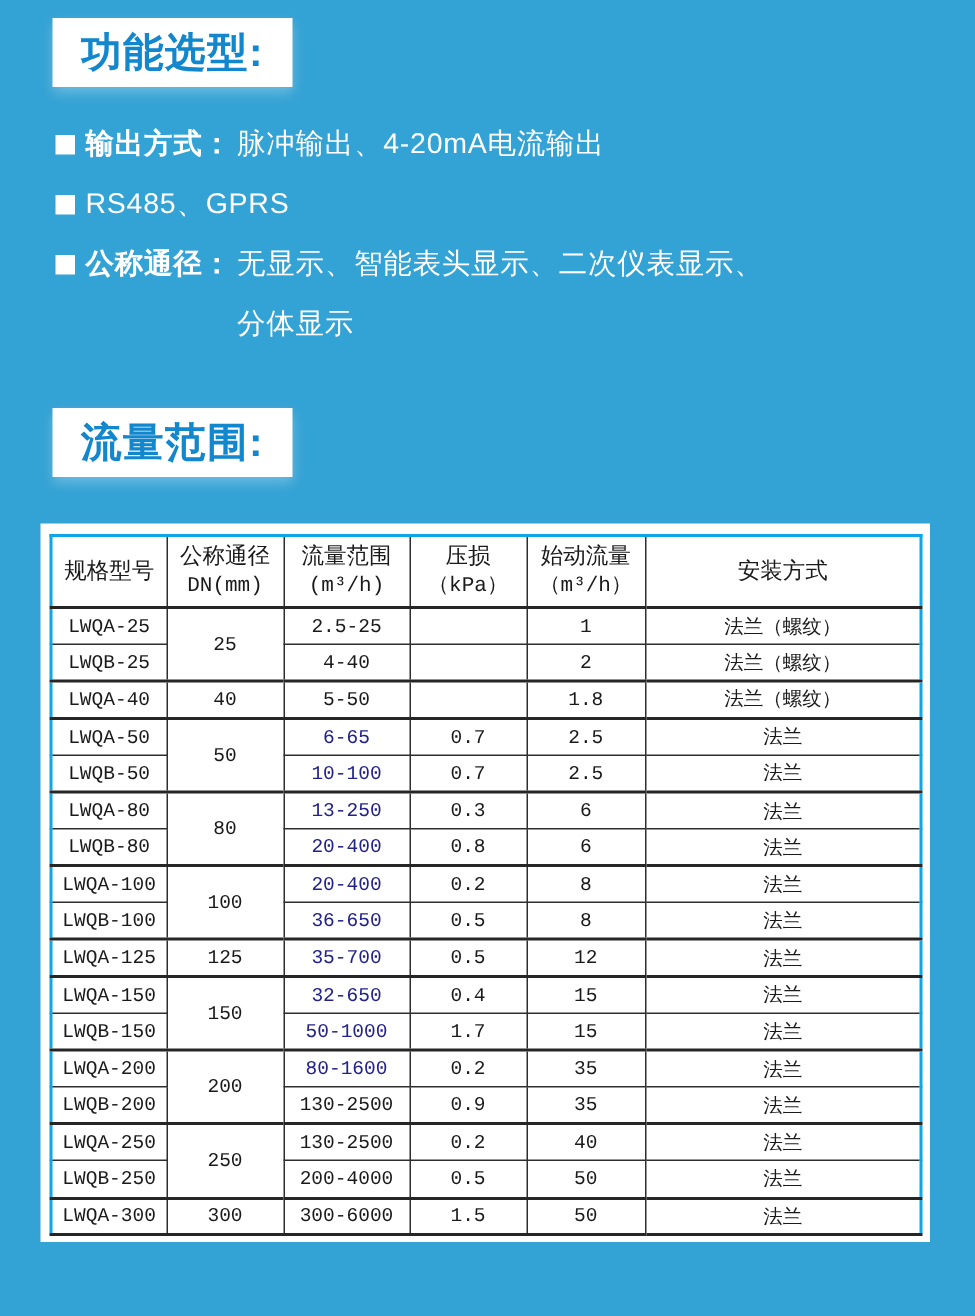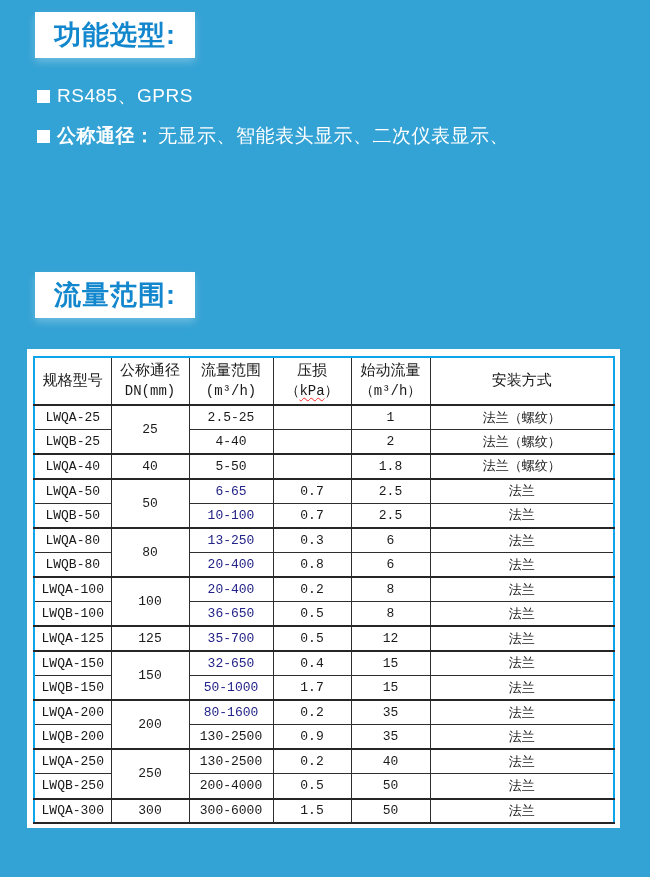--- a/index.html
+++ b/index.html
@@ -105,46 +105,53 @@
   thead .h2:empty { display: none; }
   tbody td {
     height: 24.6px;
     font-size: 13px;
     padding: 0 2px;
   }
   tbody tr.group-end { border-bottom: 2px solid #262626; }
   tbody tr.group-end td { border-bottom: 2px solid #262626; }
   td.flow-blue { color: #222288; }
   .squiggle {
-    text-decoration: underline;
     text-decoration-style: wavy;
     text-decoration-color: #ff2a2a;
     text-decoration-thickness: 1px;
     text-underline-offset: 2px;
     margin-top: 12px;
   }
 </style>
 </head>
 <body>
 
 <div class="page">
 
   <div class="title-box t1">
     <span>功能选型:</span>
   </div>
 
   <div class="bullets">
+    <div class="bullet-row">
+      <span class="sq"></span>
+      <span class="blabel">输出方式：</span>
+      <span class="bvalue">脉冲输出、4-20mA电流输出</span>
+    </div>
     <div class="bullet-row">
       <span class="sq"></span>
       <span class="bvalue">RS485、GPRS</span>
     </div>
     <div class="bullet-row">
       <span class="sq"></span>
       <span class="blabel">公称通径：</span>
       <span class="bvalue">无显示、智能表头显示、二次仪表显示、</span>
+    </div>
+    <div class="bullet-row wrap-row">
+      <span class="bvalue">分体显示</span>
     </div>
   </div>
 
   <div class="title-box t2">
     <span>流量范围:</span>
   </div>
 
   <div class="table-panel">
     <table>
       <colgroup>

